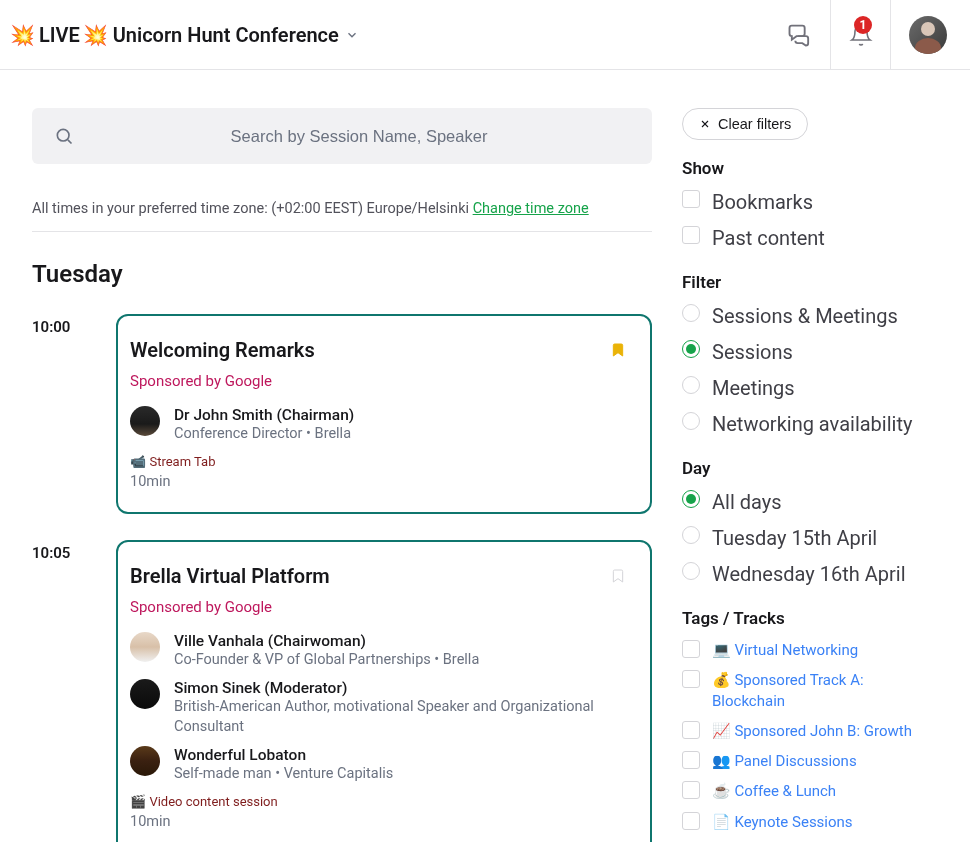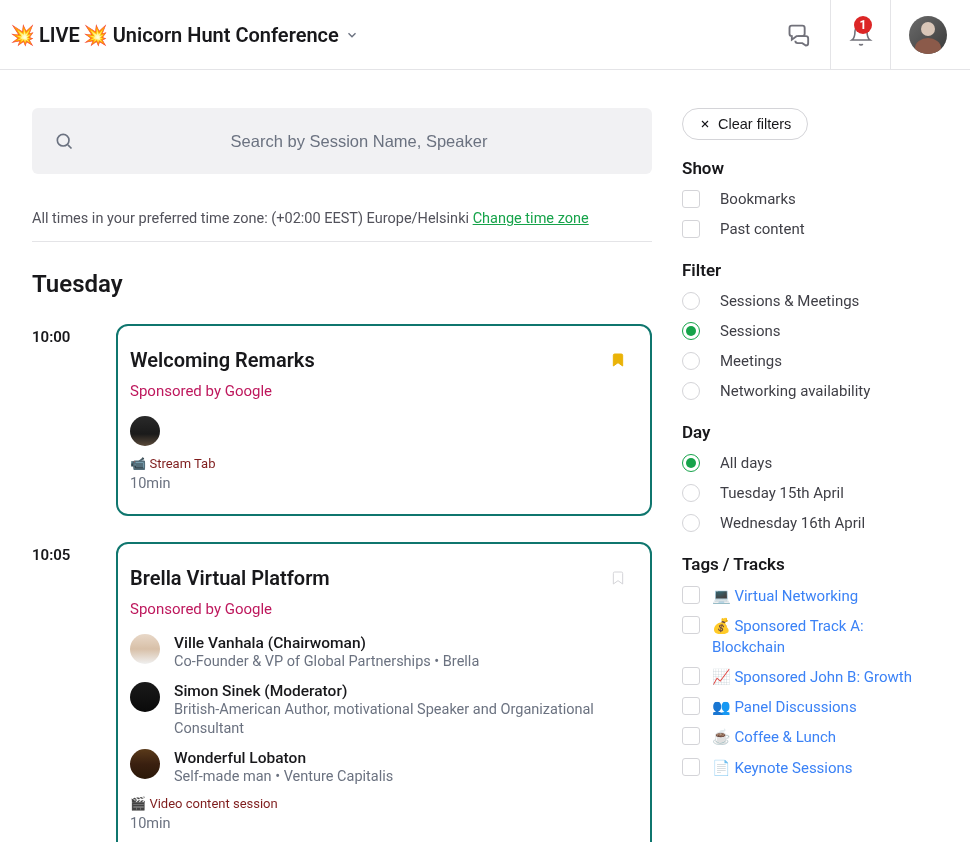--- a/index.html
+++ b/index.html
@@ -10,21 +10,21 @@
 .chev { color: #6b7280; }
 .header-right { display: flex; align-items: center; gap: 0; }
 .icon-btn { width: 60px; height: 70px; display: flex; align-items: center; justify-content: center; position: relative; cursor: pointer; }
 .icon-btn.sep { border-left: 1px solid #e4e4e7; }
 .badge { position: absolute; top: 16px; right: 18px; background: #dc2626; color: #fff; border-radius: 50%; width: 18px; height: 18px; font-size: 12px; font-weight: 700; display: flex; align-items: center; justify-content: center; }
 .avatar { width: 38px; height: 38px; border-radius: 50%; background: linear-gradient(135deg, #6b6b6b, #3a3a3a); display: inline-block; margin-left: 14px; position: relative; overflow: hidden; }
 .avatar::before { content: ""; position: absolute; top: 6px; left: 50%; transform: translateX(-50%); width: 14px; height: 14px; background: #d9c6b8; border-radius: 50%; }
 .avatar::after { content: ""; position: absolute; bottom: -4px; left: 50%; transform: translateX(-50%); width: 26px; height: 20px; background: #8b5a4a; border-radius: 50% 50% 0 0; }
 .body { display: flex; padding: 38px 32px 0 32px; gap: 30px; }
 .main { flex: 1; }
-.search-box { background: #f1f1f3; border-radius: 6px; display: flex; align-items: center; height: 66px; padding: 0 22px; gap: 14px; }
+.search-box { background: #f1f1f3; border-radius: 6px; display: flex; align-items: center; height: 56px; padding: 0 22px; gap: 14px; }
 .search-box input { border: none; background: transparent; flex: 1; font-size: 16.5px; color: #6b7280; text-align: center; outline: none; }
 .search-box input::placeholder { color: #6b7280; }
 .tz-row { font-size: 14.5px; color: #52525b; margin-top: 36px; padding-bottom: 14px; border-bottom: 1px solid #e4e4e7; }
 .tz-link { color: #16a34a; text-decoration: underline; cursor: pointer; }
 .day-head { font-size: 24px; font-weight: 600; margin-top: 28px; }
 .slot { display: flex; gap: 28px; margin-top: 26px; }
 .slot-time { width: 56px; font-size: 15px; font-weight: 600; padding-top: 4px; }
 .card { flex: 1; border: 2px solid #0f766e; border-radius: 12px; padding: 22px 12px; position: relative; }
 .card-title { font-size: 20px; font-weight: 600; margin-bottom: 10px; }
 .sponsor { color: #be185d; font-size: 15px; margin-bottom: 16px; }
@@ -32,21 +32,21 @@
 .p-avatar { width: 30px; height: 30px; border-radius: 50%; flex-shrink: 0; background: #ccc; position: relative; overflow: hidden; }
 .p-name { font-size: 15.5px; font-weight: 500; }
 .p-role { font-size: 14.5px; color: #6b7280; line-height: 1.35; }
 .meta-row { font-size: 13px; color: #7f1d1d; margin-top: 10px; }
 .dur { font-size: 14.5px; color: #6b7280; margin-top: 4px; }
 .bookmark { position: absolute; top: 24px; right: 24px; }
 .sidebar { width: 256px; flex-shrink: 0; }
 .clear-btn { border: 1px solid #d4d4d8; border-radius: 18px; padding: 7px 16px; font-size: 14.5px; background: #fff; display: inline-flex; align-items: center; gap: 7px; cursor: pointer; color: #18181b; margin-bottom: 18px; }
 .section-title { font-size: 17px; font-weight: 600; margin-bottom: 12px; margin-top: 22px; }
 .section-title:first-of-type { margin-top: 0; }
-.chk-row, .rad-row { display: flex; align-items: center; gap: 20px; font-size: 15px; color: #3f3f46; margin-bottom: 12px; cursor: pointer; }
+.chk-row, .rad-row { display: flex; align-items: flex-start; gap: 12px; font-size: 20px; color: #3f3f46; margin-bottom: 12px; cursor: pointer; }
 .chk { width: 18px; height: 18px; border: 1.5px solid #d4d4d8; border-radius: 3px; flex-shrink: 0; }
 .rad { width: 18px; height: 18px; border: 1.5px solid #d4d4d8; border-radius: 50%; flex-shrink: 0; display: flex; align-items: center; justify-content: center; }
 .rad.sel { border-color: #16a34a; }
 .rad.sel::after { content: ""; width: 10px; height: 10px; background: #16a34a; border-radius: 50%; }
 .tag-row { display: flex; align-items: flex-start; gap: 12px; font-size: 15px; color: #3b82f6; margin-bottom: 10px; cursor: pointer; line-height: 1.35; }
 .tag-text { flex: 1; }
 .av-1 { background: linear-gradient(180deg, #2a2a2a 0%, #1a1a1a 60%, #5a4a3a 100%); }
 .av-2 { background: linear-gradient(180deg, #e8d8c8 0%, #d8c0a8 50%, #f0f0f0 100%); }
 .av-3 { background: linear-gradient(180deg, #1a1a1a 0%, #0a0a0a 100%); }
 .av-4 { background: linear-gradient(180deg, #5a3a1a 0%, #3a2010 50%, #2a1808 100%); }
@@ -109,20 +109,24 @@
 
     <div class="day-head">Tuesday</div>
 
     <div class="slot">
       <div class="slot-time">10:00</div>
       <div class="card">
         <div class="card-title">Welcoming Remarks</div>
         <div class="sponsor">Sponsored by Google</div>
         <div class="person">
           <div class="p-avatar av-1"></div>
+          <div>
+            <div class="p-name">Dr John Smith (Chairman)</div>
+            <div class="p-role">Conference Director • Brella</div>
+          </div>
         </div>
         <div class="meta-row">
           <span>📹</span>
           <span>Stream Tab</span>
         </div>
         <div class="dur">10min</div>
         <span class="bookmark">
           <svg width="16" height="20" viewBox="0 0 24 24" fill="#eab308" stroke="#eab308" stroke-width="1.5">
               <path d="M19 21l-7-5-7 5V5a2 2 0 0 1 2-2h10a2 2 0 0 1 2 2z"></path>
             </svg>

